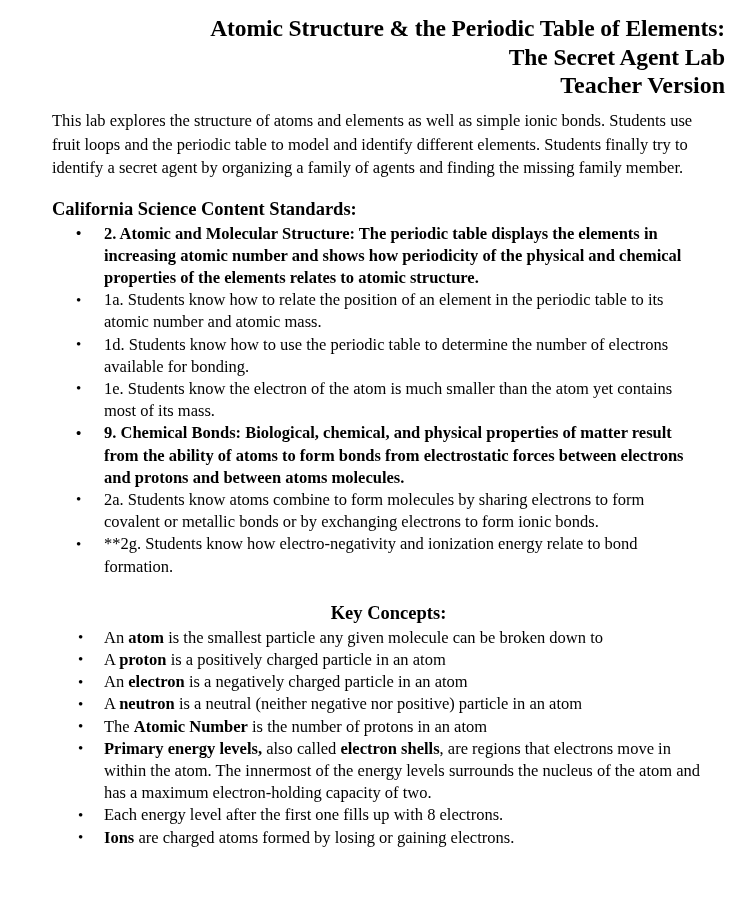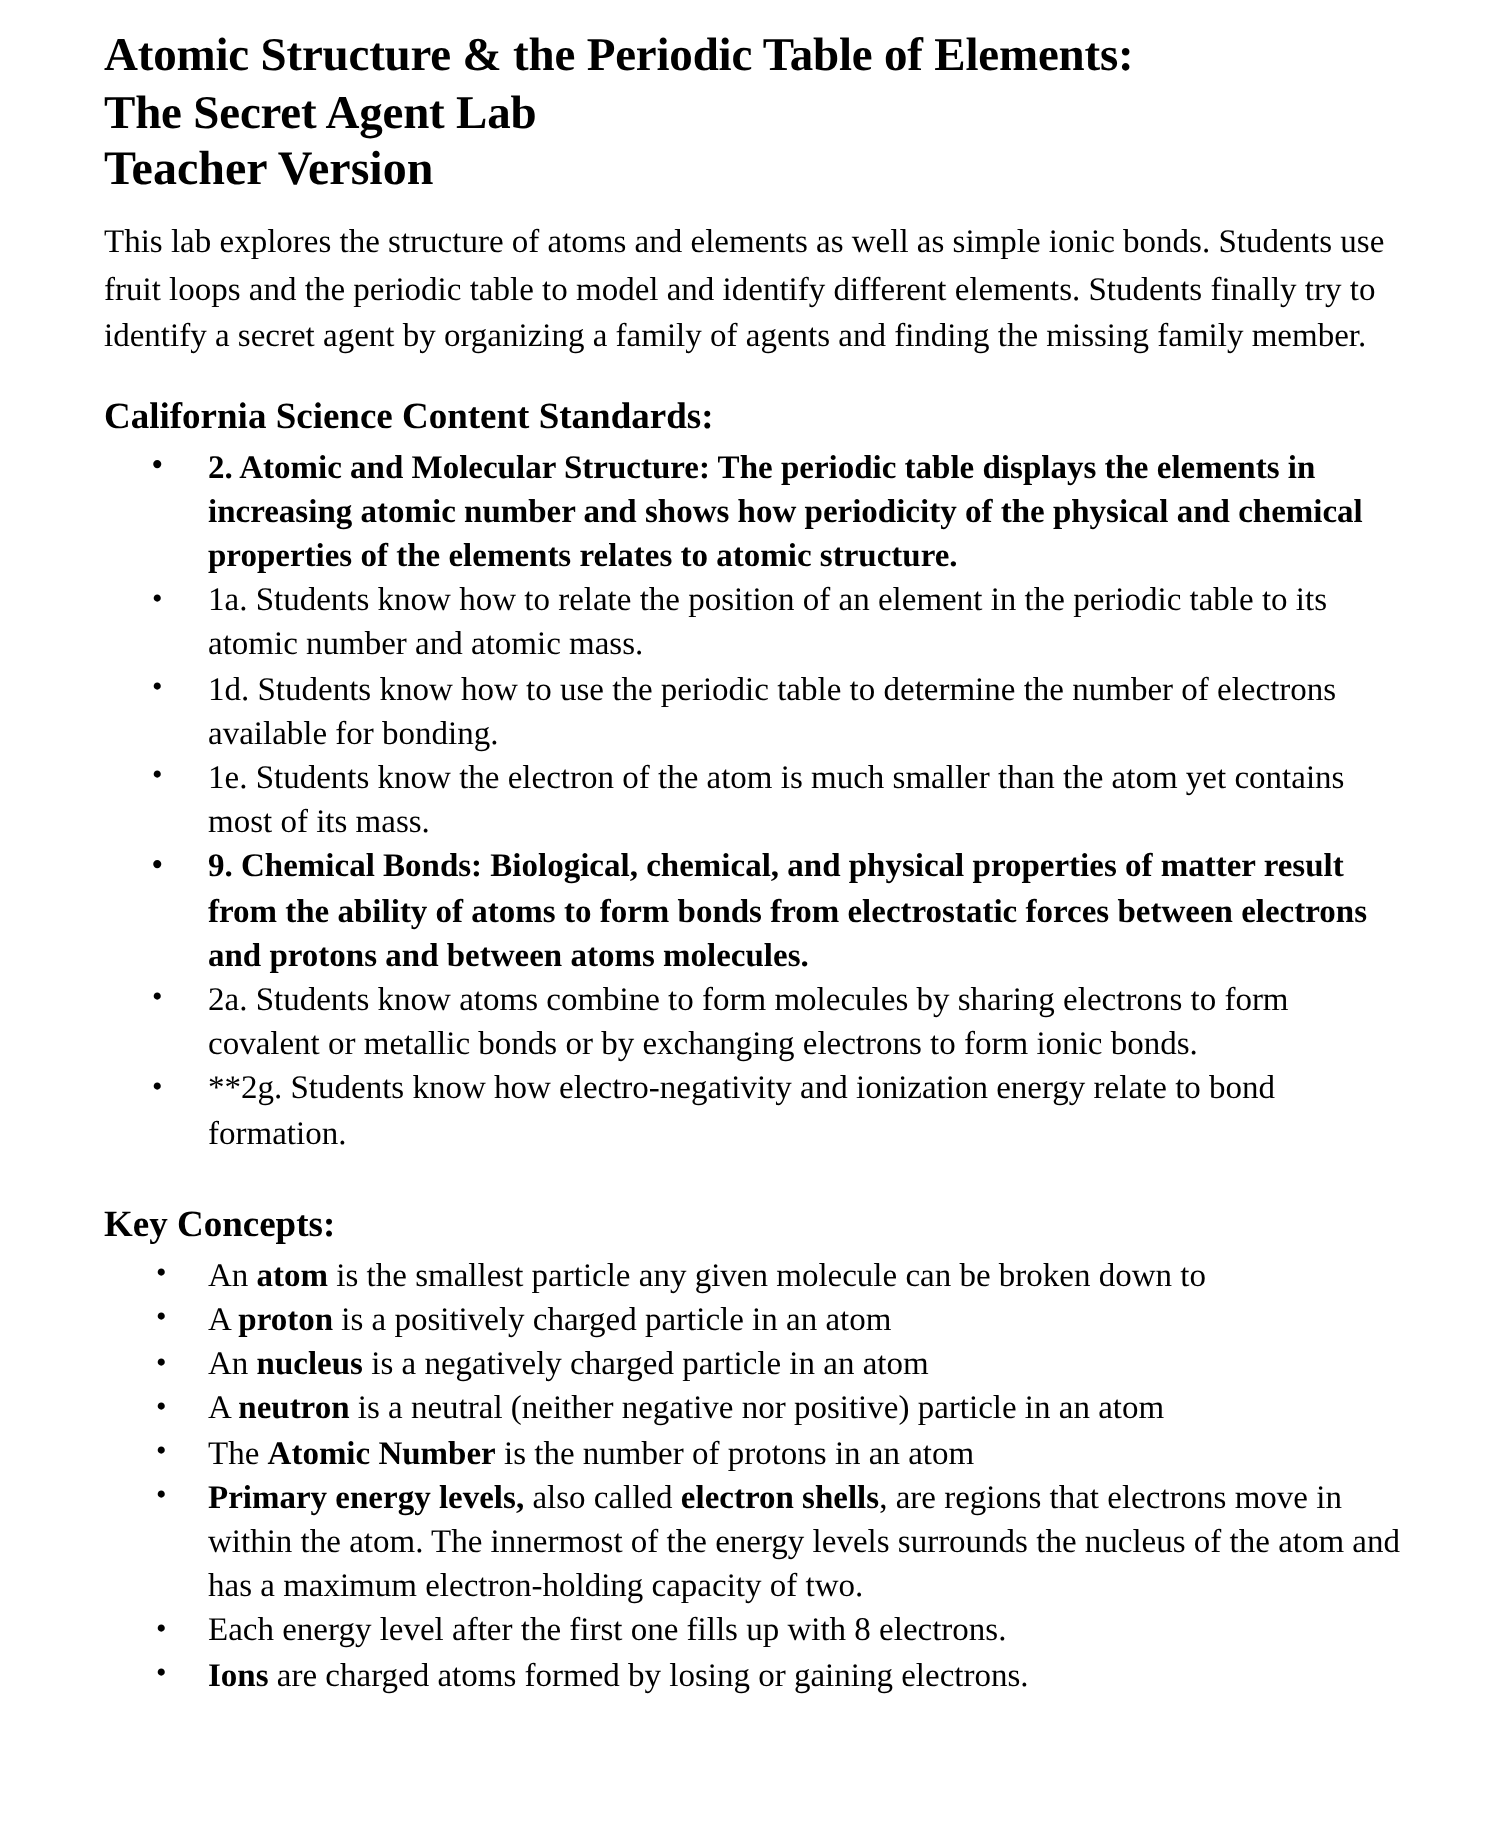--- a/index.html
+++ b/index.html
@@ -18,21 +18,21 @@
   .page {
     width: 752px;
     height: 911px;
     box-sizing: border-box;
     padding: 14px 27px 0 52px;
     position: relative;
   }
 
   
   .title-block {
-    text-align: left;
+    text-align: right;
     margin: 0 0 4px 0;
   }
   .title-line {
     font-weight: bold;
     font-size: 23.5px;
     line-height: 29px;
     letter-spacing: -0.1px;
     white-space: nowrap;
   }
   .subtitle-line {
@@ -51,21 +51,21 @@
     padding-right: 22px;
   }
 
   
   .section-heading {
     font-weight: bold;
     font-size: 18.5px;
     line-height: 24px;
     margin: 17px 0 2px 0;
   }
-  .section-heading.tight { margin-top: 23px; }
+  .section-heading.tight { margin-top: 23px; text-align: center; }
 
   
   ul.bullets {
     list-style: none;
     margin: 0;
     padding: 0;
   }
   ul.bullets > li {
     position: relative;
     font-size: 16.5px;
@@ -114,21 +114,21 @@
       <li>1e. Students know the electron of the atom is much smaller than the atom yet contains most of its mass.</li>
       <li class="bold">9. Chemical Bonds: Biological, chemical, and physical properties of matter result from the ability of atoms to form bonds from electrostatic forces between electrons and protons and between atoms molecules.</li>
       <li>2a. Students know atoms combine to form molecules by sharing electrons to form covalent or metallic bonds or by exchanging electrons to form ionic bonds.</li>
       <li>**2g. Students know how electro-negativity and ionization energy relate to bond formation.</li>
     </ul>
 
   <div class="section-heading tight">Key Concepts:</div>
   <ul class="bullets deep" id="key-concepts-list">
       <li><span>An </span><b>atom</b><span> is the smallest particle any given molecule can be broken down to</span></li>
       <li><span>A </span><b>proton</b><span> is a positively charged particle in an atom</span></li>
-      <li><span>An </span><b>nucleus</b><span> is a negatively charged particle in an atom</span></li>
+      <li><span>An </span><b>electron</b><span> is a negatively charged particle in an atom</span></li>
       <li><span>A </span><b>neutron</b><span> is a neutral (neither negative nor positive) particle in an atom</span></li>
       <li><span>The </span><b>Atomic Number</b><span> is the number of protons in an atom</span></li>
       <li><b>Primary energy levels,</b><span> also called </span><b>electron shells</b><span>, are regions that electrons move in within the atom. The innermost of the energy levels surrounds the nucleus of the atom and has a maximum electron-holding capacity of two.</span></li>
       <li><span>Each energy level after the first one fills up with 8 electrons.</span></li>
       <li><b>Ions</b><span> are charged atoms formed by losing or gaining electrons.</span></li>
     </ul>
 
 </div>
 
 </body></html>

